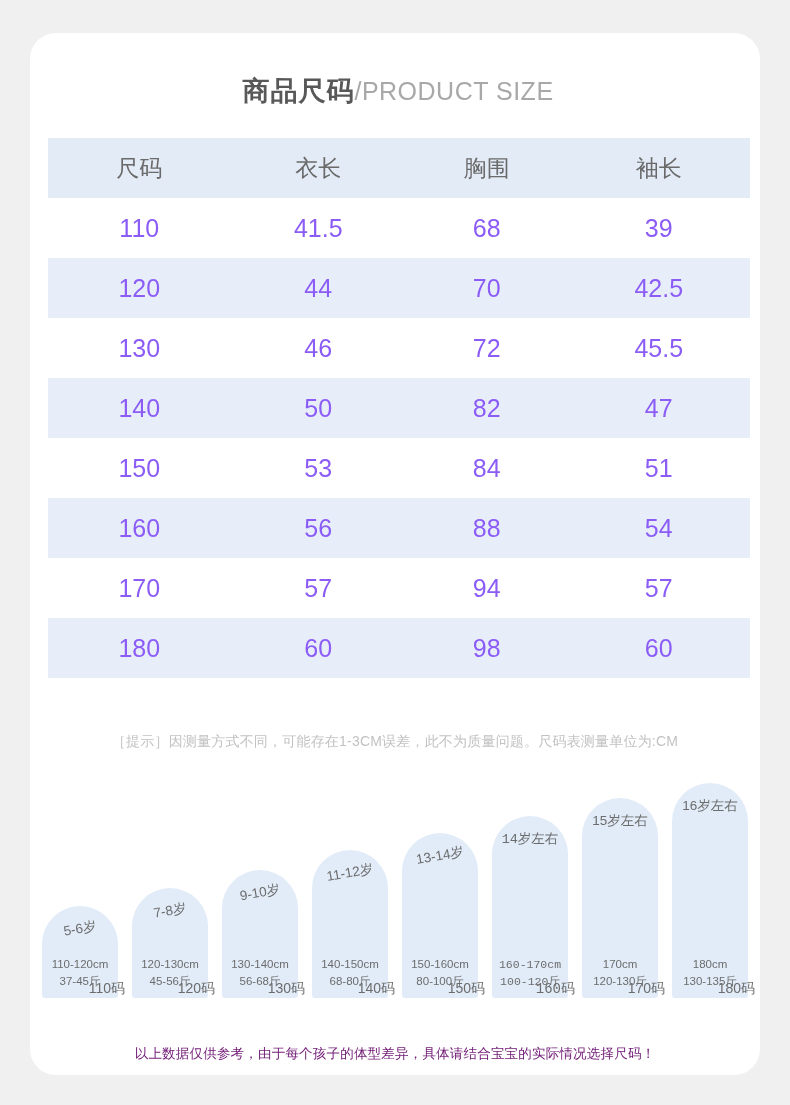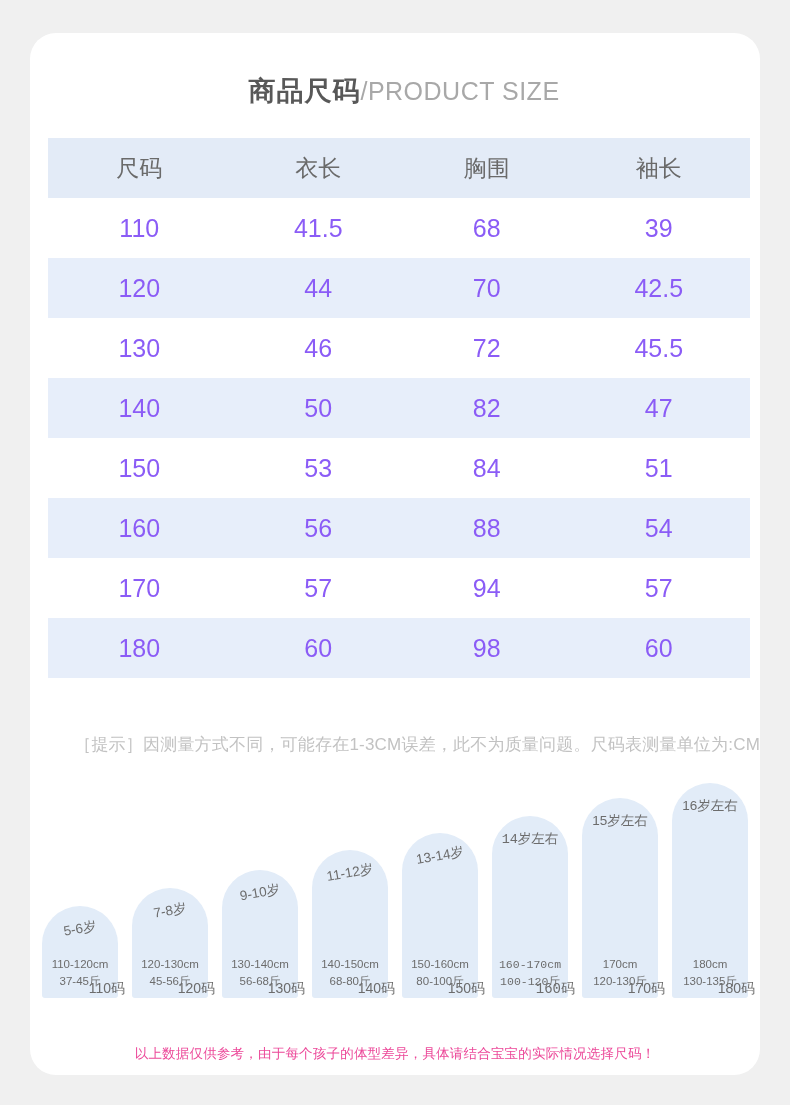--- a/index.html
+++ b/index.html
@@ -18,21 +18,21 @@
     top: 33px;
     width: 730px;
     height: 1042px;
     background: #ffffff;
     border-radius: 26px;
   }
 
   
   .title {
     position: absolute;
-    left: 6px;
+    left: 0;
     top: 40px;
     width: 736px;
     text-align: center;
     white-space: nowrap;
   }
   .title-cn {
     font-size: 27px;
     font-weight: bold;
     color: #585858;
     letter-spacing: 1px;
@@ -71,22 +71,22 @@
   .size-table col.c1 { width: 25%; }
   .size-table col.c2 { width: 23%; }
   .size-table col.c3 { width: 26%; }
 
   
   .note {
     position: absolute;
     left: 0;
     top: 700px;
     width: 730px;
-    text-align: right;
-    font-size: 17px;
+    text-align: center;
+    font-size: 14px;
     color: #c2c2c2;
     letter-spacing: 0.2px;
     white-space: nowrap;
   }
 
   
   .chart {
     position: absolute;
     left: 0;
     top: 735px;
@@ -140,21 +140,21 @@
   }
 
   
   .footer {
     position: absolute;
     left: 0;
     top: 1012px;
     width: 730px;
     text-align: center;
     font-size: 13.5px;
-    color: #ec4899;
+    color: #701a75;
     letter-spacing: 0.2px;
     white-space: nowrap;
   }
 </style>
 </head>
 <body>
 
 <div class="card">
 
   <div class="title">

